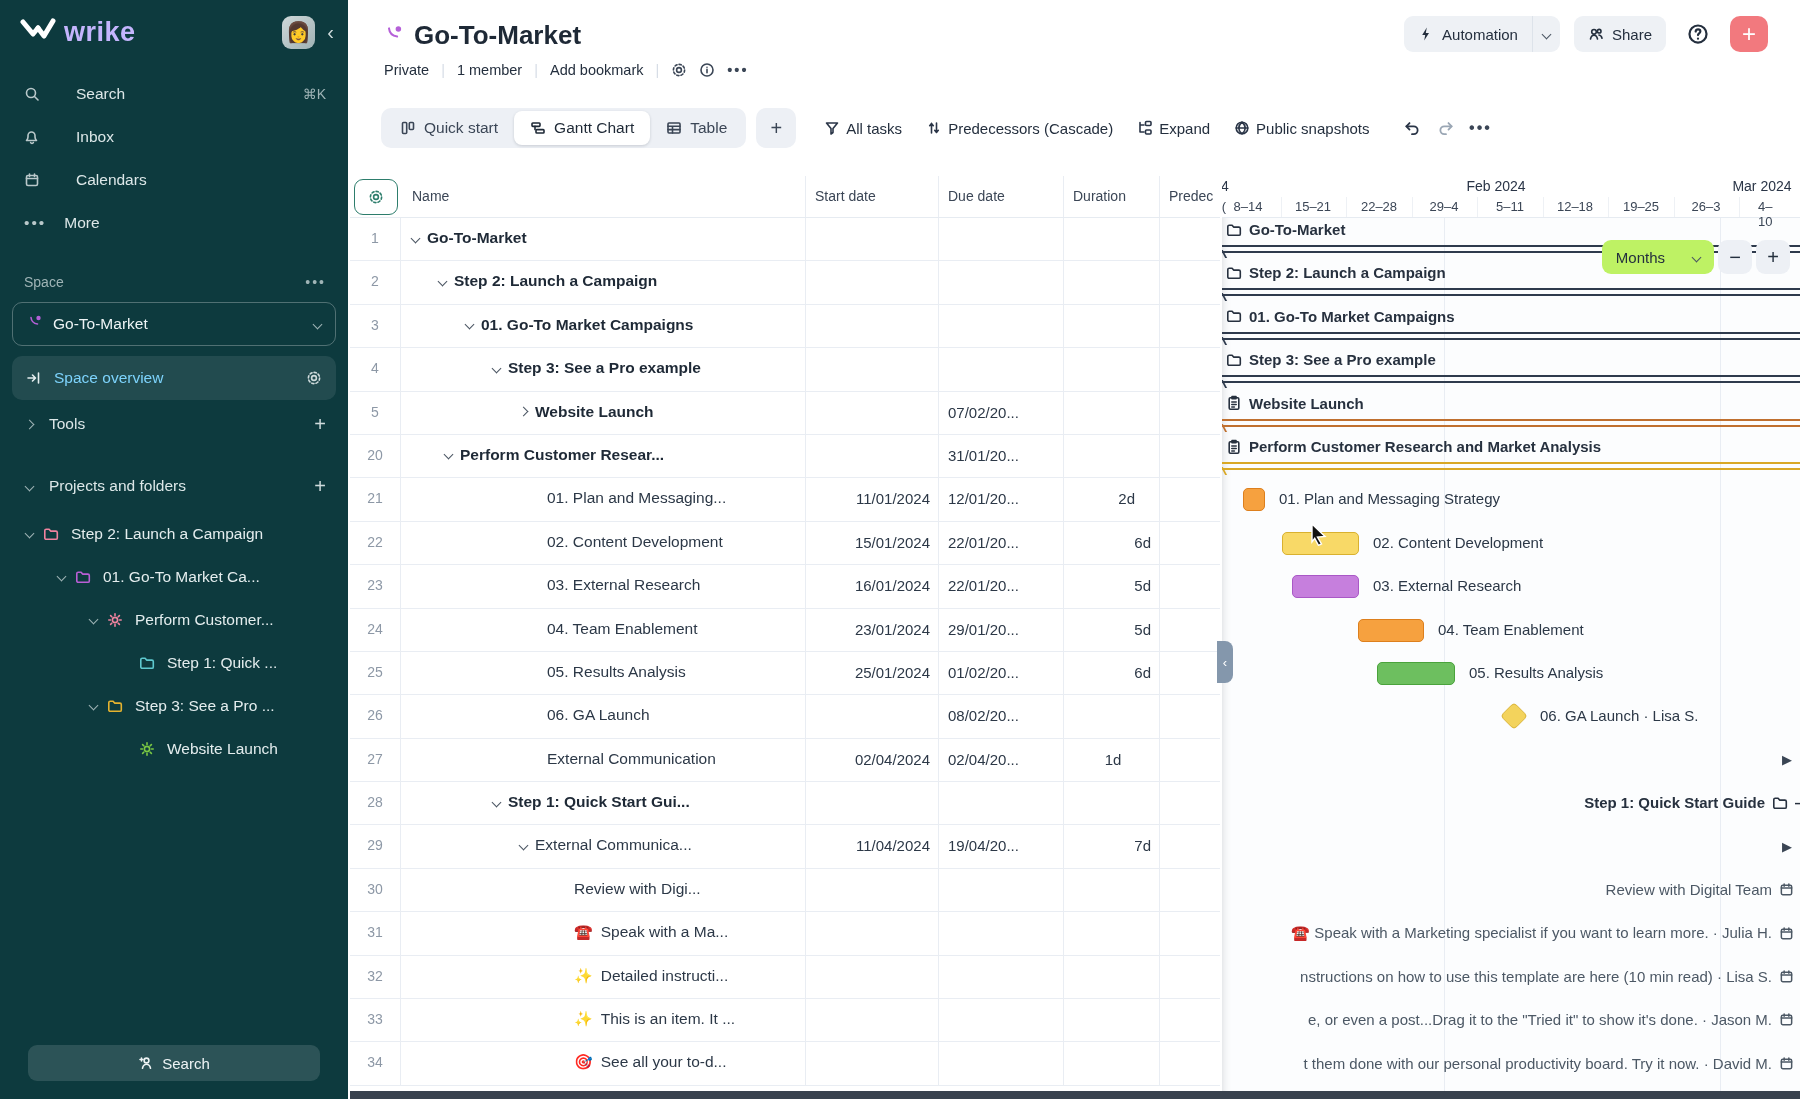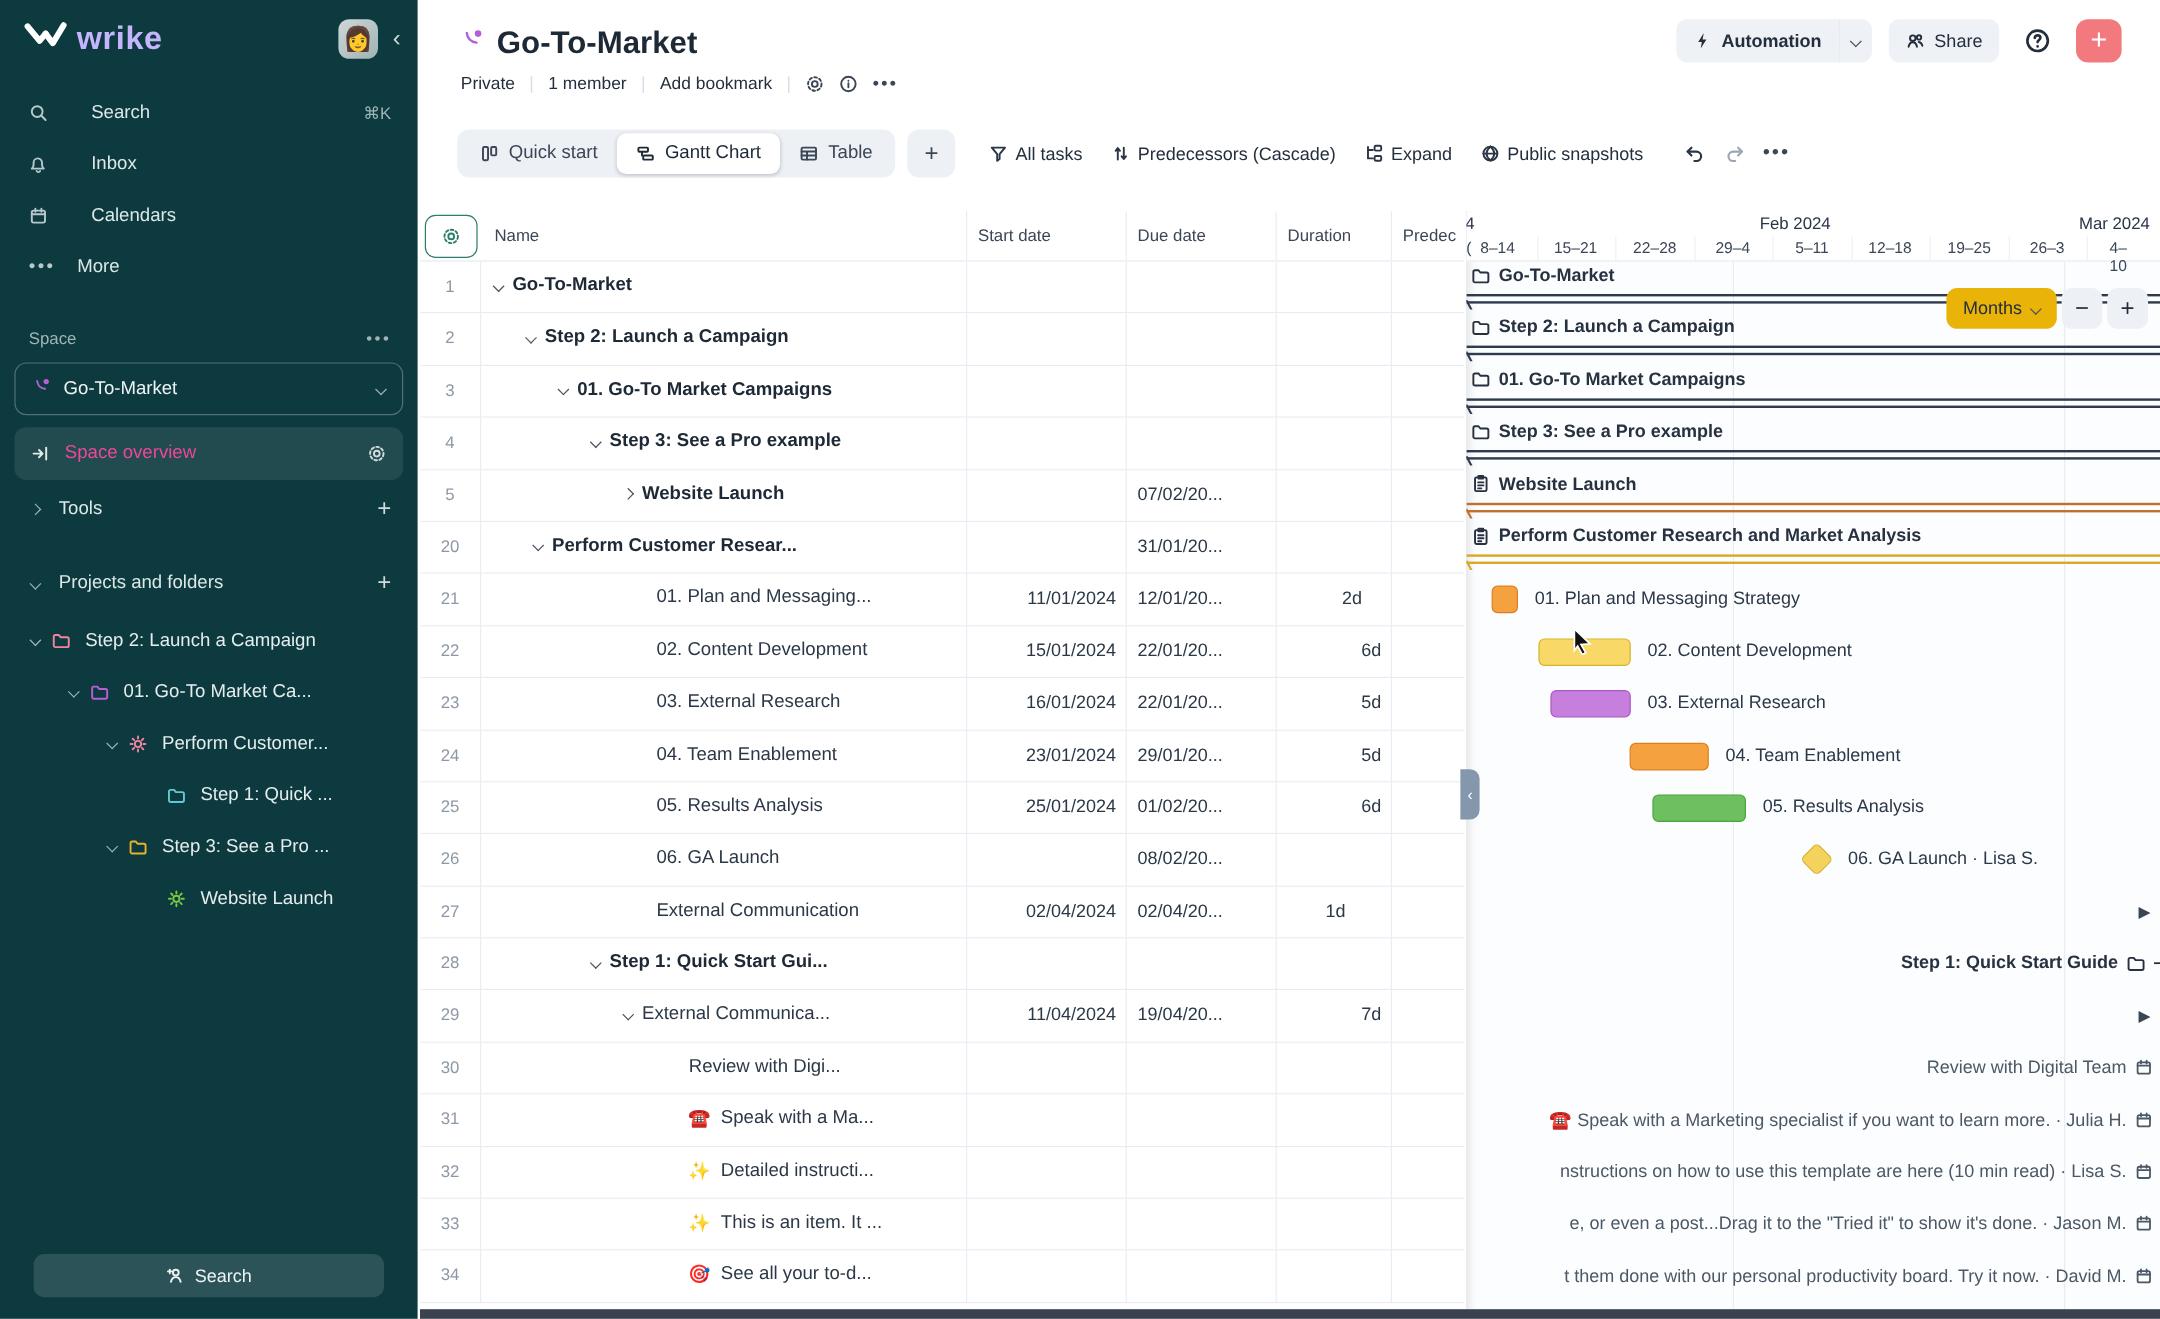--- a/index.html
+++ b/index.html
@@ -27,21 +27,21 @@
   .space-pill { margin:2px 12px 10px; height:44px; border:1px solid rgba(255,255,255,.28);
     border-radius:10px; display:flex; align-items:center; padding:0 14px; cursor:pointer; }
   .space-pill .lbl { margin-left:10px; font-size:15.5px; color:#eef4f5; }
   .space-pill .chev { margin-left:auto; }
   .chev { display:inline-block; width:7px; height:7px; border-right:1.7px solid #9fb4b6;
     border-bottom:1.7px solid #9fb4b6; transform:rotate(45deg); }
   .chev.right { transform:rotate(-45deg); }
   .chev.dark { border-color:#4a5562; }
   .ov-row { margin:0 12px; height:44px; background:rgba(255,255,255,.09); border-radius:10px;
     display:flex; align-items:center; padding:0 14px; cursor:pointer; }
-  .ov-row .lbl { margin-left:12px; font-size:15.5px; color:#ec4899; }
+  .ov-row .lbl { margin-left:12px; font-size:15.5px; color:#7dd3fc; }
   .ov-row .ic.gear { margin-left:auto; color:#cfdbdc; }
   .sb-group { display:flex; align-items:center; height:48px; padding:0 22px 0 26px;
     font-size:15.5px; color:#dce7e8; cursor:pointer; }
   .sb-group .lbl { margin-left:16px; }
   .sb-group .plus { margin-left:auto; color:#cfdbdc; font-size:20px; font-weight:400; }
   #sb-tree { margin-top:2px; }
   .tree-row { display:flex; align-items:center; height:43px; font-size:15.5px; color:#e4edee; cursor:pointer; }
   .tree-row .ticon { margin:0 12px 0 10px; display:flex; }
   .invite-btn { position:absolute; left:28px; right:28px; bottom:18px; height:36px;
     background:rgba(255,255,255,.13); border:none; border-radius:9px; color:#eef4f5;
@@ -55,21 +55,21 @@
     font-size:14.5px; color:#242f3e; }
   .meta-row .sep { color:#d6dde6; }
   .meta-row .link { cursor:pointer; }
   .meta-row .ic { color:#3b4656; cursor:pointer; }
   .meta-row .dots { letter-spacing:2px; font-weight:700; color:#3b4656; cursor:pointer; }
   .hdr-actions { position:absolute; right:32px; top:16px; display:flex; align-items:center; gap:14px; }
   .btn { background:#eef1f5; border:none; border-radius:9px; height:36px; display:flex;
     align-items:center; gap:8px; padding:0 14px; font-size:15px; color:#242f3e; cursor:pointer;
     font-family:inherit; }
   .split { display:flex; }
-  .split .btn.left { border-radius:9px 0 0 9px;font-weight:bold; }
+  .split .btn.left { border-radius:9px 0 0 9px; }
   .split .btn.drop { border-radius:0 9px 9px 0; border-left:1px solid #dde3ea; padding:0 10px; }
   .btn.round { width:36px; padding:0; justify-content:center; border-radius:50%; background:#fff; color:#242f3e; }
   .btn.plus-red { width:38px; padding:0; justify-content:center; background:#f2797e; color:#fff;
     font-size:24px; font-weight:400; border-radius:10px; }
   
   .toolbar { position:absolute; left:33px; top:108px; right:20px; height:40px; display:flex; align-items:center; }
   .tabgroup { display:flex; align-items:center; background:#edf0f5; border-radius:10px; padding:3px; height:40px; }
   .tab { display:flex; align-items:center; gap:8px; padding:0 16px; height:34px; font-size:15.5px;
     color:#3b4656; border-radius:8px; cursor:pointer; }
   .tab.active { background:#fff; color:#1e2936; font-weight:500; box-shadow:0 1px 3px rgba(30,41,54,.18); }
@@ -115,22 +115,22 @@
     border-left:2.5px solid; border-color:inherit; transform:skewX(28deg); }
   .g-bar { position:absolute; top:10px; height:23px; border-radius:5px; border:1.5px solid; }
   .g-barlbl { position:absolute; top:12px; font-size:15px; color:#2c3847; white-space:nowrap; }
   .g-dia { position:absolute; top:9px; width:24px; height:24px; border-radius:5px;
     border:1.5px solid; transform:rotate(45deg) scale(.82); }
   .g-spill { position:absolute; right:8px; top:13px; font-size:13px; color:#3a4554; }
   .g-rlabel { position:absolute; right:6px; top:12px; font-size:15px; color:#4c5865;
     white-space:nowrap; display:flex; align-items:center; gap:7px; }
   .g-rlabel.bold { font-weight:700; color:#27313f; right:-10px; }
   .g-ctrls { position:absolute; top:64px; right:10px; display:flex; gap:4px; z-index:6; }
-  .g-ctrls .months { background:#eab308; border-radius:9px; height:34px; display:flex;
-    align-items:center; gap:8px; padding:0 14px; font-size:15px; color:#242f3e; cursor:pointer; }
+  .g-ctrls .months { background:#bef264; border-radius:9px; height:34px; display:flex;
+    align-items:center; gap:28px; padding:0 14px; font-size:15px; color:#242f3e; cursor:pointer; }
   .g-ctrls .zbtn { width:34px; height:34px; background:#edf0f5; border-radius:9px; border:none;
     font-size:20px; color:#242f3e; cursor:pointer; font-family:inherit; }
   .splitter { position:absolute; left:869px; top:641px; width:16px; height:42px; background:#8497ac;
     border-radius:0 8px 8px 0; color:#fff; display:flex; align-items:center; justify-content:center;
     font-size:13px; cursor:pointer; z-index:7; }
   .bottom-strip { position:absolute; left:2px; right:0; bottom:0; height:8px; background:#39424e; }
   .cursor { position:absolute; left:960px; top:522px; z-index:9; pointer-events:none; }
 </style>
 </head>
 <body>

